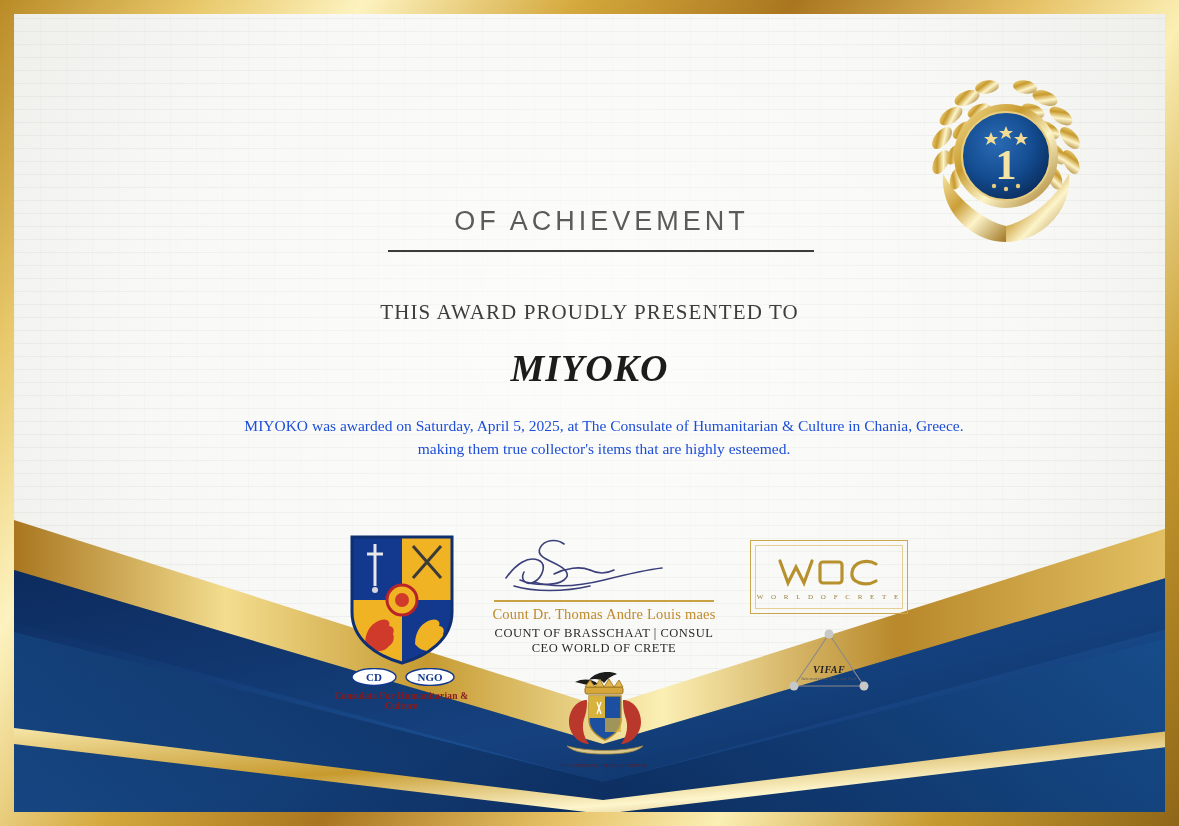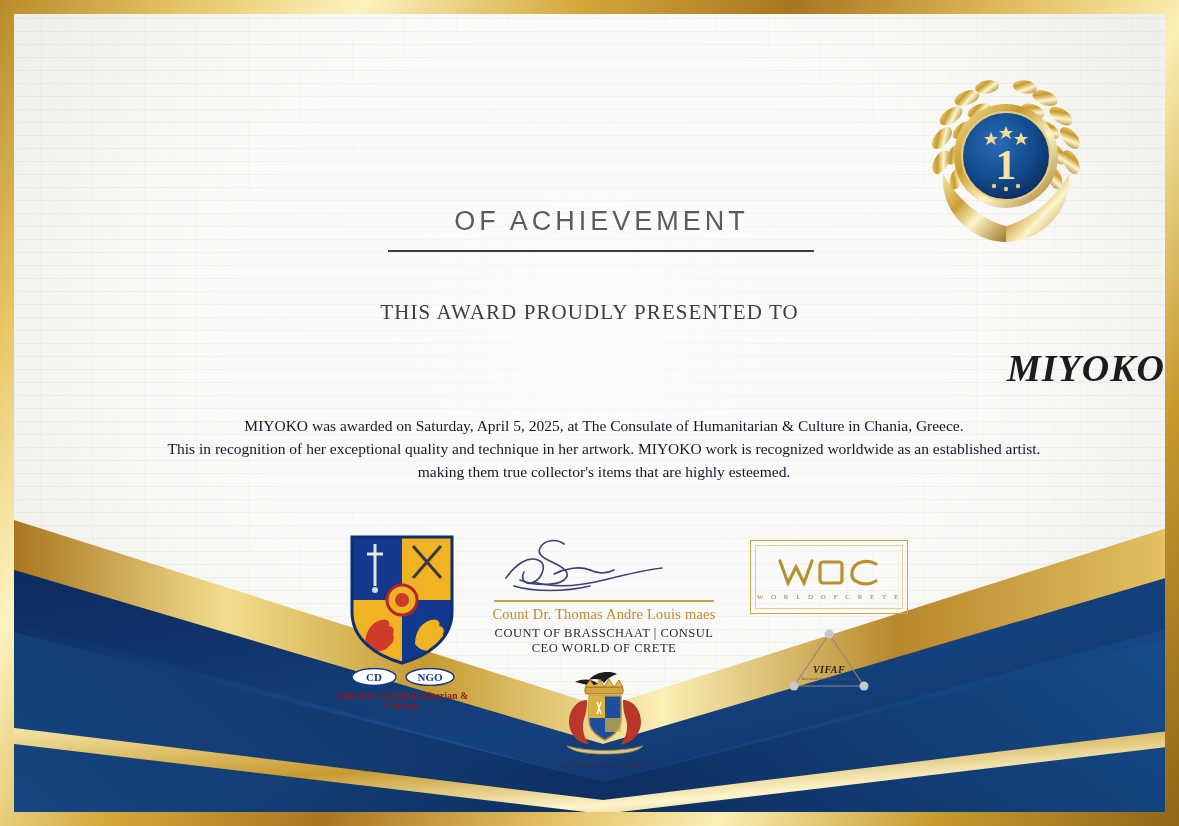--- a/index.html
+++ b/index.html
@@ -58,27 +58,27 @@
   }
   .rule{
     position:absolute;top:236px;left:374px;width:426px;height:2px;
     background:#3c3c3c;
   }
   .presented{
     position:absolute;top:286px;left:0;right:0;text-align:center;
     font-size:21px;letter-spacing:1.1px;color:#3d3d3d;
   }
   .recipient{
-    position:absolute;top:332px;left:0;right:0;text-align:right;
+    position:absolute;top:332px;left:0;right:0;text-align:center;
     font-size:38px;font-style:italic;font-weight:700;color:#1c1c1c;
     letter-spacing:1px;
   }
   .body-text{
     position:absolute;top:400px;left:90px;width:1000px;text-align:center;
-    font-size:15.5px;line-height:23px;color:#0f172a;
+    font-size:15.5px;line-height:23px;color:#1d4ed8;
   }
 
   
   .medal{position:absolute;right:64px;top:52px;width:190px;height:190px;}
 
   
   .sig-block{position:absolute;left:470px;top:520px;width:240px;text-align:center;}
   .sig-svg{display:block;margin:0 auto;}
   .sig-line{width:220px;height:1.5px;background:#c8a143;margin:2px auto 4px;}
   .sig-name{font-size:14.5px;color:#c08a2a;letter-spacing:.2px;}
@@ -218,21 +218,20 @@
         </g>
       </svg>
 
       <div class="subtitle">OF ACHIEVEMENT</div>
       <div class="rule"></div>
       <div class="presented">THIS AWARD PROUDLY PRESENTED TO</div>
       <div class="recipient">MIYOKO</div>
 
       <div class="body-text">
         <div>MIYOKO was awarded on Saturday, April 5, 2025, at The Consulate of Humanitarian &amp; Culture in Chania, Greece.</div>
-        <div>This in recognition of her exceptional quality and technique in her artwork. MIYOKO work is recognized worldwide as an established artist.</div>
         <div>making them true collector's items that are highly esteemed.</div>
       </div>
 
       <div class="crest">
         <svg width="106" height="132" viewBox="0 0 106 132">
           <defs>
             <clipPath id="shieldclip">
               <path d="M3,3 L103,3 L103,78 C103,106 78,122 53,129 C28,122 3,106 3,78 Z"></path>
             </clipPath>
           </defs>

